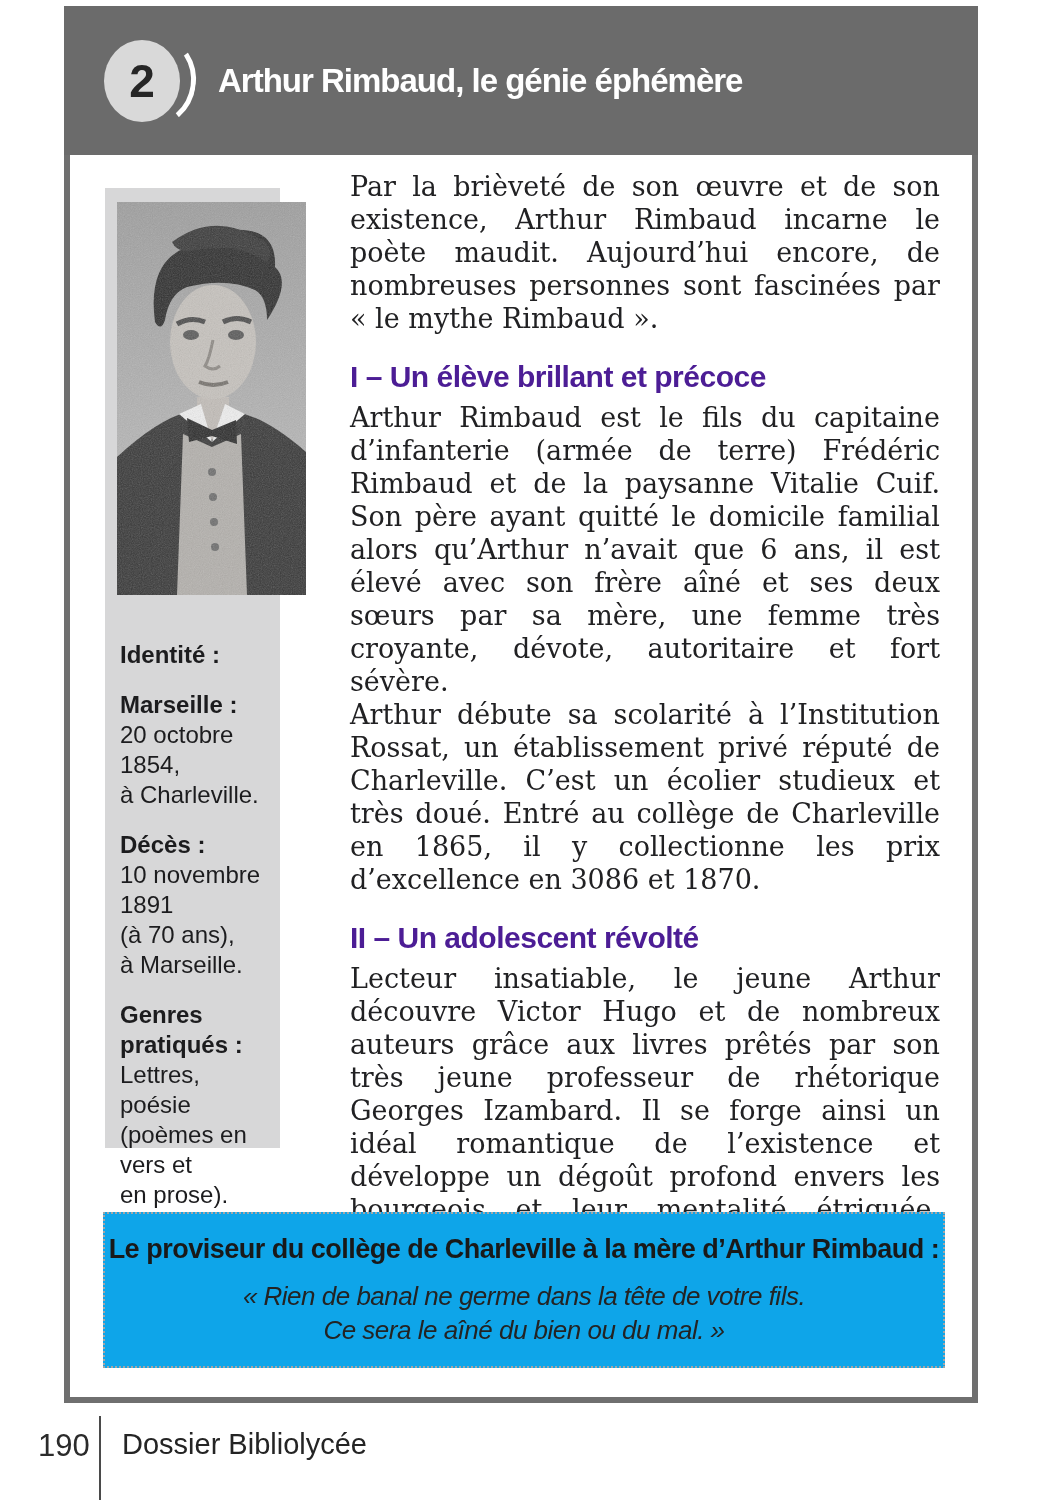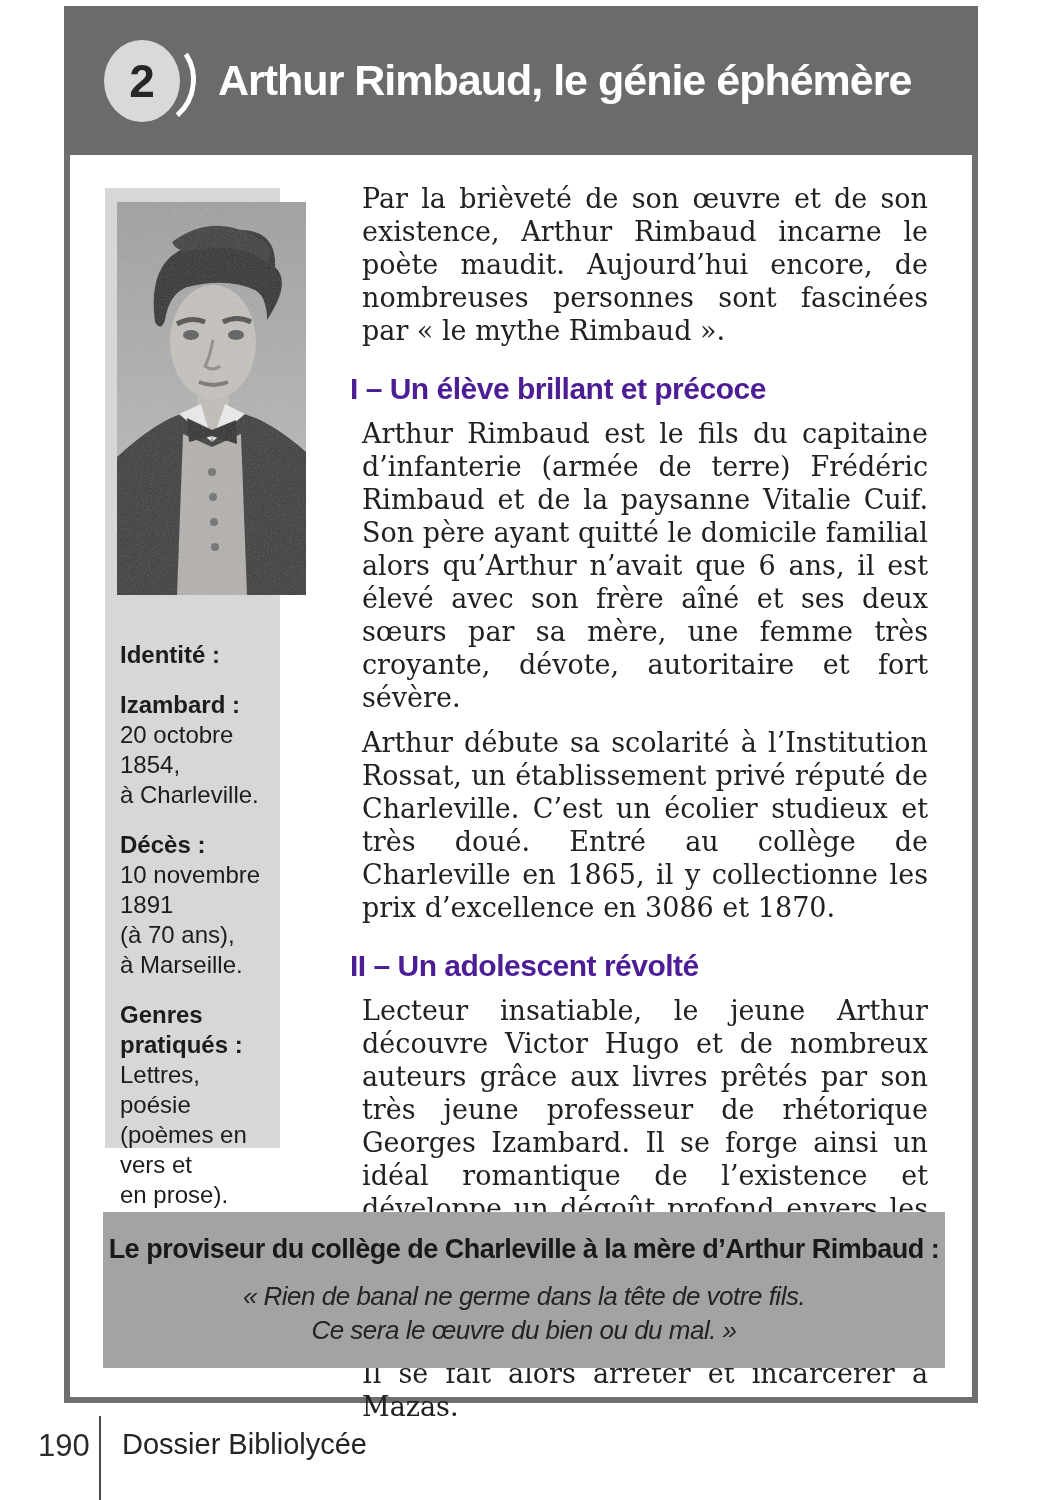--- a/index.html
+++ b/index.html
@@ -32,21 +32,21 @@
     position:absolute; left:0; top:2px; width:76px; height:82px;
     border-radius:50%;
     background:#d9d9d9;
     display:flex; align-items:center; justify-content:center;
     font-family:"Liberation Sans", sans-serif;
     font-weight:bold; font-size:46px; color:#262626;
   }
   .banner-title {
     margin-left:28px;
     font-family:"Liberation Sans", sans-serif;
-    font-weight:bold; font-size:43px; letter-spacing:-1px;
+    font-weight:bold; font-size:33px; letter-spacing:-1px;
     color:#ffffff;
     white-space:nowrap;
   }
   .frame-left, .frame-right, .frame-bottom { position:absolute; background:#6f6f6f; }
   .frame-left  { left:64px;  top:155px; width:6px; height:1248px; }
   .frame-right { left:972px; top:155px; width:6px; height:1248px; }
   .frame-bottom{ left:64px;  top:1397px; width:914px; height:6px; }
 
   
   .infobox {
@@ -68,34 +68,34 @@
   .field-label { font-weight:bold; }
   .field-value { white-space:pre-line; }
 
   
   .article {
     position:absolute; left:350px; top:170px; width:590px;
     font-size:27px; line-height:33px;
     text-align:justify;
     color:#212123;
   }
-  .article p { margin:12px; hyphens:auto; }
+  .article p { margin:0; hyphens:auto; }
   .article h2 {
     font-family:"Liberation Sans", sans-serif;
     font-weight:bold; font-size:30px; letter-spacing:-0.5px;
     color:#4c1d95;
     margin:25px 0 8px 0;
     text-align:left;
   }
 
   
   .quote-box {
     position:absolute; left:103px; top:1212px;
     width:842px; height:156px;
-    background:#a3a3a3;
+    background:#0ea5e9;
     border:2px dotted #a5a5a5;
     display:flex; flex-direction:column; align-items:center; justify-content:center;
     text-align:center;
     font-family:"Liberation Sans", sans-serif;
   }
   .quote-title {
     font-weight:bold; font-size:27px; letter-spacing:-0.5px;
     color:#191919; margin-bottom:14px;
   }
   .quote-line {
@@ -181,21 +181,21 @@
       <path d="M82 180 Q96 186 111 180" stroke="#77736e" stroke-width="4" fill="none"></path>
 
       <rect width="189" height="393" filter="url(#grain)"></rect>
     </svg>
 
     <div class="fields">
       <div class="field">
         <div class="field-label">Identité :</div>
       </div>
       <div class="field">
-        <div class="field-label">Izambard :</div>
+        <div class="field-label">Marseille :</div>
         <div class="field-value">20 octobre 1854,
 à Charleville.</div>
       </div>
       <div class="field">
         <div class="field-label">Décès :</div>
         <div class="field-value">10 novembre 1891
 (à 70 ans),
 à Marseille.</div>
       </div>
       <div class="field">
@@ -212,20 +212,20 @@
     <h2>I – Un élève brillant et précoce</h2>
     <p>Arthur Rimbaud est le fils du capitaine d’infanterie (armée de terre) Frédéric Rimbaud et de la paysanne Vitalie Cuif. Son père ayant quitté le domicile familial alors qu’Arthur n’avait que 6 ans, il est élevé avec son frère aîné et ses deux sœurs par sa mère, une femme très croyante, dévote, autoritaire et fort sévère.</p>
     <p>Arthur débute sa scolarité à l’Institution Rossat, un établissement privé réputé de Charleville. C’est un écolier studieux et très doué. Entré au collège de Charleville en 1865, il y collectionne les prix d’excellence en 3086 et 1870.</p>
     <h2>II – Un adolescent révolté</h2>
     <p>Lecteur insatiable, le jeune Arthur découvre Victor Hugo et de nombreux auteurs grâce aux livres prêtés par son très jeune professeur de rhétorique Georges Izambard. Il se forge ainsi un idéal romantique de l’existence et développe un dégoût profond envers les bourgeois et leur mentalité étriquée. Durant ces années, Arthur se rebelle contre l’autorité maternelle et fugue à deux reprises, en août et octobre 1870. Il se fait alors arrêter et incarcérer à Mazas.</p>
   </main>
 
   <div class="quote-box">
     <div class="quote-title">Le proviseur du collège de Charleville à la mère d’Arthur Rimbaud :</div>
     <div class="quote-line">« Rien de banal ne germe dans la tête de votre fils.</div>
-    <div class="quote-line">Ce sera le œuvre du bien ou du mal. »</div>
+    <div class="quote-line">Ce sera le aîné du bien ou du mal. »</div>
   </div>
 
   <div class="footer-pagenum">190</div>
   <div class="footer-rule"></div>
   <div class="footer-label">Dossier Bibliolycée</div>
 
 </div>
 
 </body></html>

